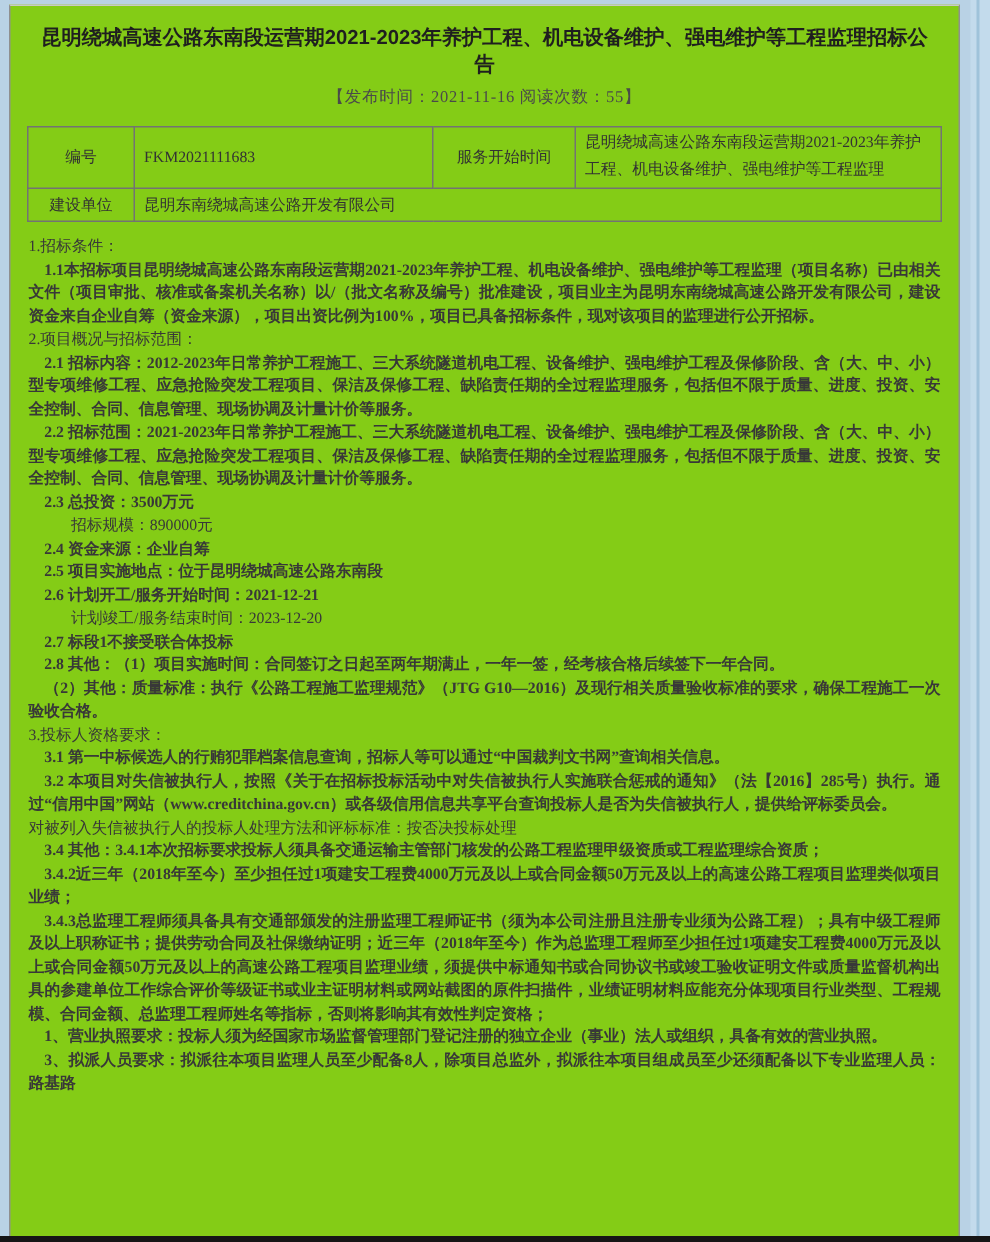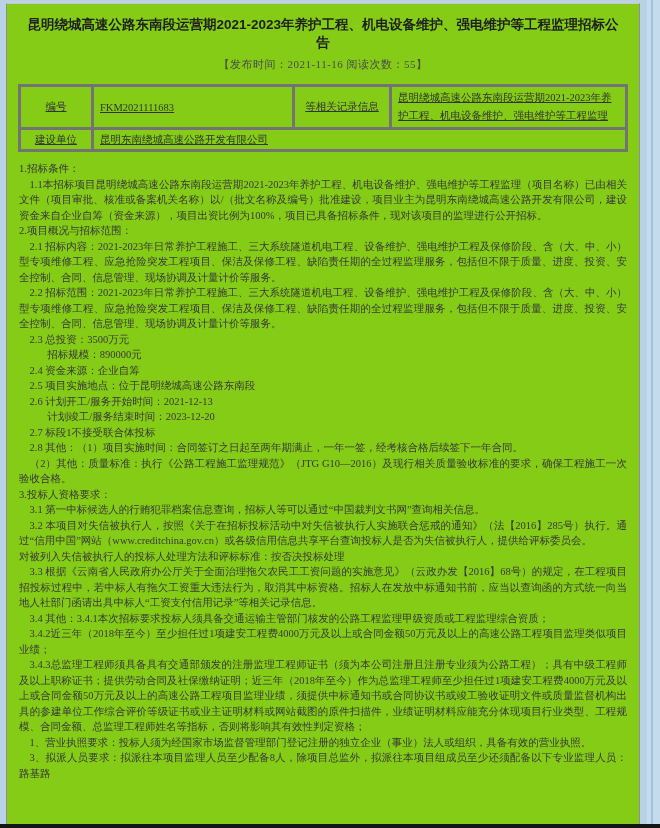--- a/index.html
+++ b/index.html
@@ -59,110 +59,108 @@
   }
   table.info {
     width: calc(100% - 10px);
     margin: 0 auto;
     border-collapse: collapse;
     font-size: 10.5px;
     color: #333333;
     table-layout: fixed;
   }
   table.info td {
-    border: 3px solid #737373;
+    border: 1px solid #737373;
     padding: 2px 6px;
     vertical-align: middle;
-    text-decoration: underline;
   }
   td.lbl { text-align: center; }
   .col1 { width: 58px; }
   .col2 { width: 186px; }
   .col3 { width: 82px; }
   tr.r1 { height: 36px; }
   tr.r2 { height: 22px; }
   td.wrap { line-height: 18px; }
   .bodytext {
     margin: 9px 6px 0 6px;
     font-size: 10.5px;
     line-height: 15.5px;
     color: #383838;
     text-align: justify;
   }
   .bodytext p { margin: 0; }
-  .bodytext p.i1 { text-indent: 1em; }
+  .bodytext p.i1 { text-indent: 1em; font-weight: bold; }
   .bodytext p.i2 { text-indent: 2.7em; }
 </style>
 </head>
 <body>
 
 <div class="scroll-strip"></div>
 <div class="scroll-line"></div>
 
 <div class="doc">
 
   <div class="title">昆明绕城高速公路东南段运营期2021-2023年养护工程、机电设备维护、强电维护等工程监理招标公告</div>
 
   <div class="meta">【发布时间：2021-11-16 阅读次数：55】</div>
 
   <table class="info">
     <tbody>
         <tr class="r1">
       <td class="lbl col1">编号</td>
       <td class="col2">FKM2021111683</td>
-      <td class="lbl col3">等相关记录信息</td>
+      <td class="lbl col3">服务开始时间</td>
       <td class="wrap">昆明绕城高速公路东南段运营期2021-2023年养护工程、机电设备维护、强电维护等工程监理</td>
     </tr>
     <tr class="r2">
       <td class="lbl col1">建设单位</td>
       <td colspan="3">昆明东南绕城高速公路开发有限公司</td>
     </tr>
   </tbody>
     </table>
 
   <div class="bodytext">
 
       <p>1.招标条件：</p>
 
       <p class="i1">1.1本招标项目昆明绕城高速公路东南段运营期2021-2023年养护工程、机电设备维护、强电维护等工程监理（项目名称）已由相关文件（项目审批、核准或备案机关名称）以/（批文名称及编号）批准建设，项目业主为昆明东南绕城高速公路开发有限公司，建设资金来自企业自筹（资金来源），项目出资比例为100%，项目已具备招标条件，现对该项目的监理进行公开招标。</p>
 
       <p>2.项目概况与招标范围：</p>
 
-      <p class="i1">2.1 招标内容：2021-2023年日常养护工程施工、三大系统隧道机电工程、设备维护、强电维护工程及保修阶段、含（大、中、小）型专项维修工程、应急抢险突发工程项目、保洁及保修工程、缺陷责任期的全过程监理服务，包括但不限于质量、进度、投资、安全控制、合同、信息管理、现场协调及计量计价等服务。</p>
+      <p class="i1">2.1 招标内容：2012-2023年日常养护工程施工、三大系统隧道机电工程、设备维护、强电维护工程及保修阶段、含（大、中、小）型专项维修工程、应急抢险突发工程项目、保洁及保修工程、缺陷责任期的全过程监理服务，包括但不限于质量、进度、投资、安全控制、合同、信息管理、现场协调及计量计价等服务。</p>
 
       <p class="i1">2.2 招标范围：2021-2023年日常养护工程施工、三大系统隧道机电工程、设备维护、强电维护工程及保修阶段、含（大、中、小）型专项维修工程、应急抢险突发工程项目、保洁及保修工程、缺陷责任期的全过程监理服务，包括但不限于质量、进度、投资、安全控制、合同、信息管理、现场协调及计量计价等服务。</p>
 
       <p class="i1">2.3 总投资：3500万元</p>
 
       <p class="i2">招标规模：890000元</p>
 
       <p class="i1">2.4 资金来源：企业自筹</p>
 
 
       <p class="i1">2.5 项目实施地点：位于昆明绕城高速公路东南段</p>
 
-      <p class="i1">2.6 计划开工/服务开始时间：2021-12-13</p>
+      <p class="i1">2.6 计划开工/服务开始时间：2021-12-21</p>
 
       <p class="i2">计划竣工/服务结束时间：2023-12-20</p>
 
       <p class="i1">2.7 标段1不接受联合体投标</p>
 
       <p class="i1">2.8 其他：（1）项目实施时间：合同签订之日起至两年期满止，一年一签，经考核合格后续签下一年合同。</p>
 
       <p class="i1">（2）其他：质量标准：执行《公路工程施工监理规范》（JTG G10—2016）及现行相关质量验收标准的要求，确保工程施工一次验收合格。</p>
 
       <p>3.投标人资格要求：</p>
 
       <p class="i1">3.1 第一中标候选人的行贿犯罪档案信息查询，招标人等可以通过“中国裁判文书网”查询相关信息。</p>
 
       <p class="i1">3.2 本项目对失信被执行人，按照《关于在招标投标活动中对失信被执行人实施联合惩戒的通知》（法【2016】285号）执行。通过“信用中国”网站（www.creditchina.gov.cn）或各级信用信息共享平台查询投标人是否为失信被执行人，提供给评标委员会。</p>
 
       <p>对被列入失信被执行人的投标人处理方法和评标标准：按否决投标处理</p>
 
-      <p class="i1">3.3 根据《云南省人民政府办公厅关于全面治理拖欠农民工工资问题的实施意见》（云政办发【2016】68号）的规定，在工程项目招投标过程中，若中标人有拖欠工资重大违法行为，取消其中标资格。招标人在发放中标通知书前，应当以查询函的方式统一向当地人社部门函请出具中标人“工资支付信用记录”等相关记录信息。</p>
 
       <p class="i1">3.4 其他：3.4.1本次招标要求投标人须具备交通运输主管部门核发的公路工程监理甲级资质或工程监理综合资质；</p>
 
       <p class="i1">3.4.2近三年（2018年至今）至少担任过1项建安工程费4000万元及以上或合同金额50万元及以上的高速公路工程项目监理类似项目业绩；</p>
 
       <p class="i1">3.4.3总监理工程师须具备具有交通部颁发的注册监理工程师证书（须为本公司注册且注册专业须为公路工程）；具有中级工程师及以上职称证书；提供劳动合同及社保缴纳证明；近三年（2018年至今）作为总监理工程师至少担任过1项建安工程费4000万元及以上或合同金额50万元及以上的高速公路工程项目监理业绩，须提供中标通知书或合同协议书或竣工验收证明文件或质量监督机构出具的参建单位工作综合评价等级证书或业主证明材料或网站截图的原件扫描件，业绩证明材料应能充分体现项目行业类型、工程规模、合同金额、总监理工程师姓名等指标，否则将影响其有效性判定资格；</p>
 
 
       <p class="i1">1、营业执照要求：投标人须为经国家市场监督管理部门登记注册的独立企业（事业）法人或组织，具备有效的营业执照。</p>
 

